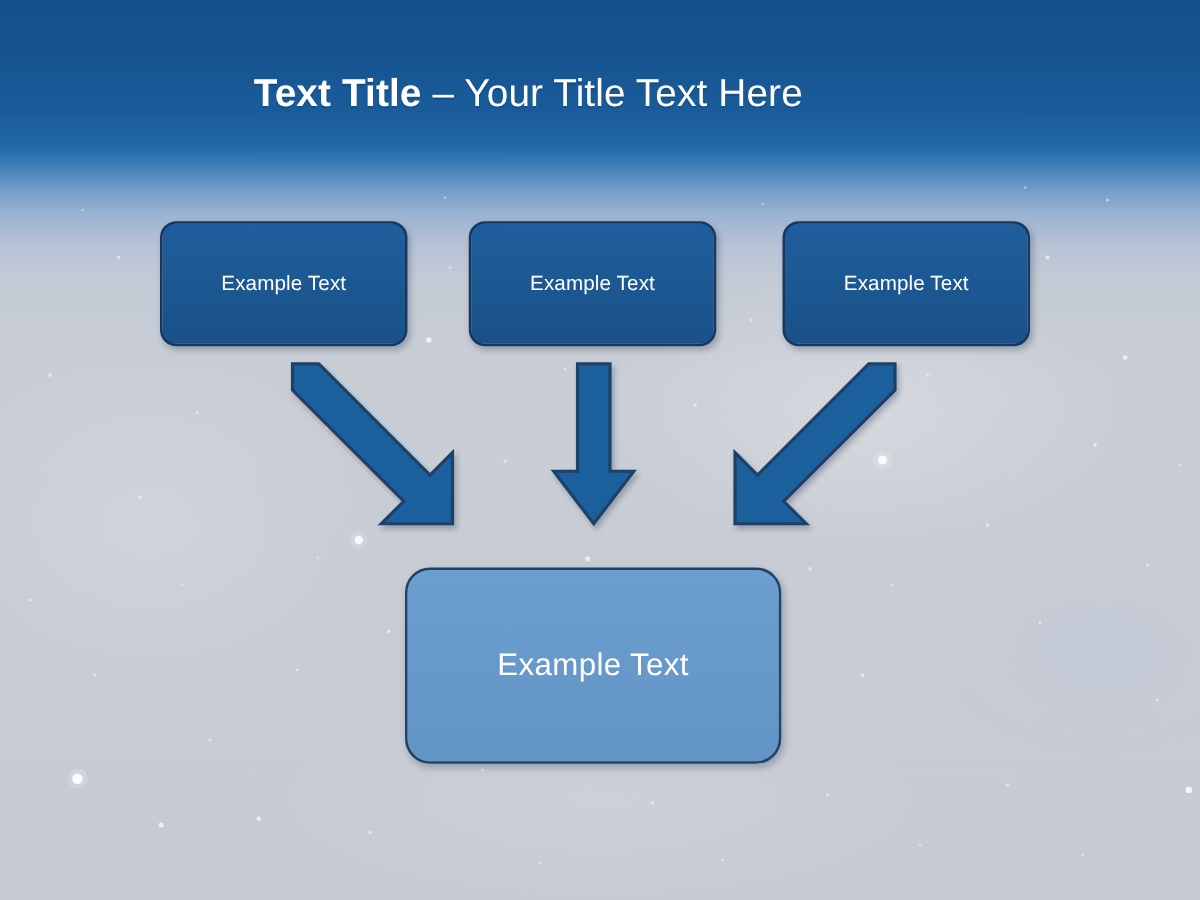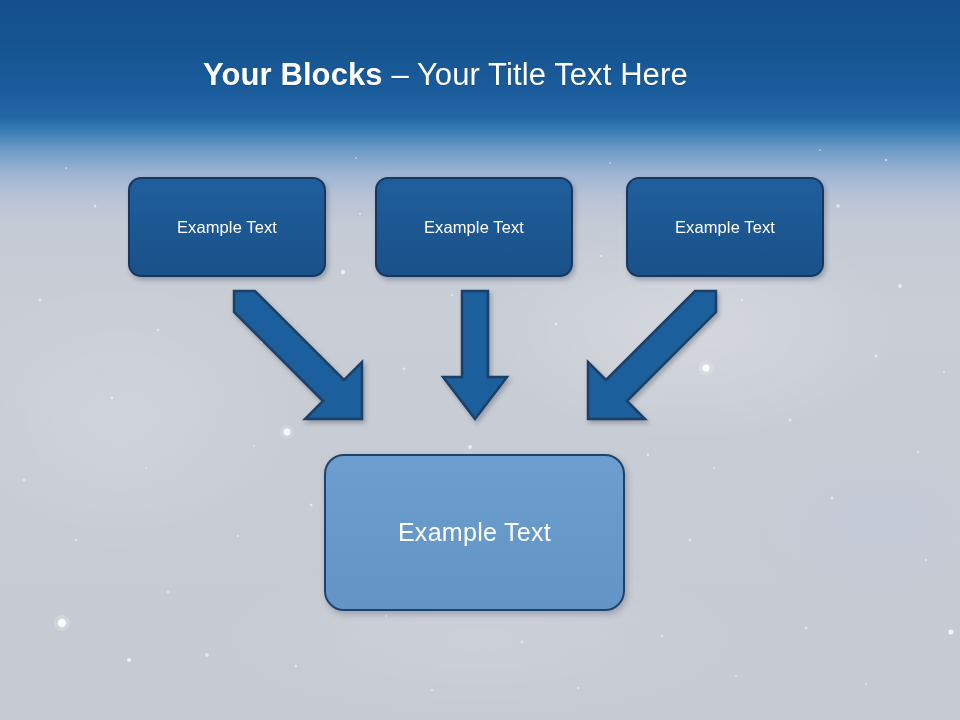--- a/index.html
+++ b/index.html
@@ -191,21 +191,21 @@
         <circle cx="490" cy="392" r="1.1" opacity="0.4"></circle>
         <circle cx="254" cy="446" r="1.1" opacity="0.4"></circle>
         <circle cx="714" cy="468" r="1.2" opacity="0.42"></circle>
         <circle cx="146" cy="468" r="1.0" opacity="0.38"></circle>
         <circle cx="944" cy="372" r="1.2" opacity="0.44"></circle>
       </g>
     </svg>
   </div>
 
   <div class="title">
-    <span class="strong">Your Blocks</span><span class="light"> – </span><span class="light">Your Title Text Here</span>
+    <span class="strong">Text Title</span><span class="light"> – </span><span class="light">Your Title Text Here</span>
   </div>
 
   <div class="arrows">
     <svg width="960" height="720" viewBox="0 0 960 720" xmlns="http://www.w3.org/2000/svg">
       <defs>
         <filter id="arrowShadow" x="-30%" y="-30%" width="170%" height="170%">
           <feDropShadow dx="2" dy="3" stdDeviation="2" flood-color="#1E2D46" flood-opacity="0.30"></feDropShadow>
         </filter>
       </defs>
 

